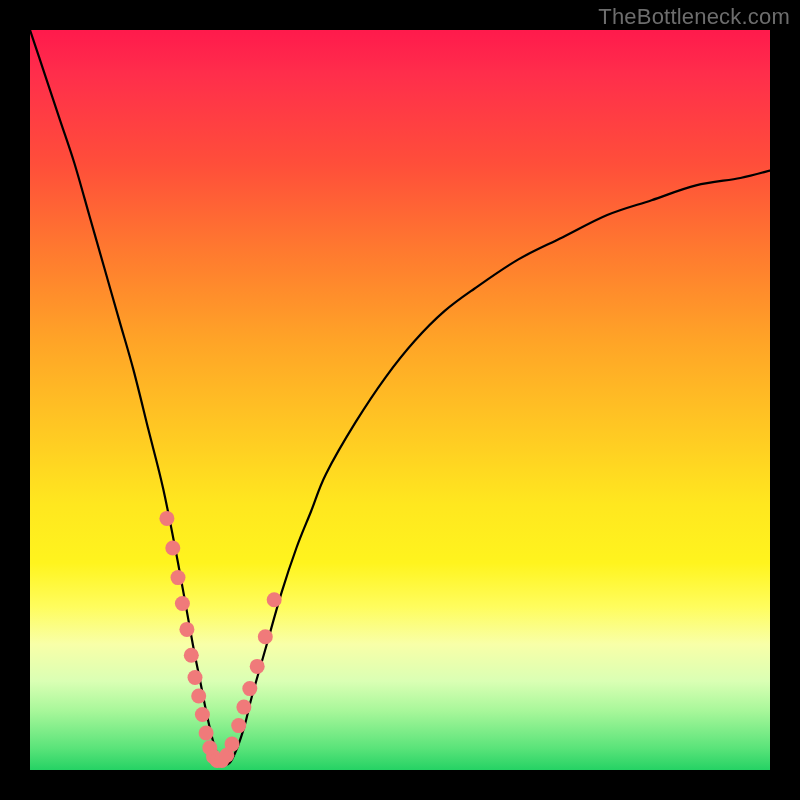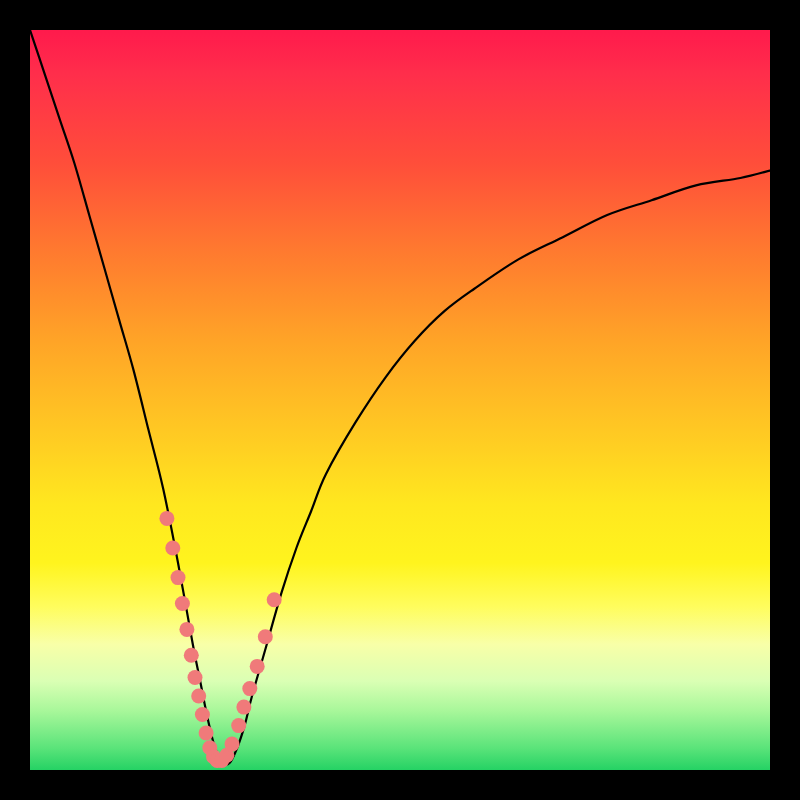--- a/index.html
+++ b/index.html
@@ -59,20 +59,21 @@
     top: 0;
     left: 0;
     width: 740px;
     height: 740px;
   }
 </style>
 </head>
 <body>
 
 <div class="frame">
+  <div class="watermark">TheBottleneck.com</div>
 
   <div class="plot">
     <svg class="curve" viewBox="0 0 740 740" preserveAspectRatio="none">
       <path id="curve-path" fill="none" stroke="#000" stroke-width="2.2" stroke-linejoin="round" stroke-linecap="round" d="M 0.0 0.0 C 2.5 7.4, 9.9 29.6, 14.8 44.4 C 19.7 59.2, 24.7 74.0, 29.6 88.8 C 34.5 103.6, 39.5 117.2, 44.4 133.2 C 49.3 149.2, 54.3 167.7, 59.2 185.0 C 64.1 202.3, 69.1 219.5, 74.0 236.8 C 78.9 254.1, 83.9 271.3, 88.8 288.6 C 93.7 305.9, 98.7 321.9, 103.6 340.4 C 108.5 358.9, 113.5 379.9, 118.4 399.6 C 123.3 419.3, 128.3 436.6, 133.2 458.8 C 138.1 481.0, 143.1 506.9, 148.0 532.8 C 152.9 558.7, 159.1 594.5, 162.8 614.2 C 166.5 633.9, 167.7 638.9, 170.2 651.2 C 172.7 663.5, 175.1 677.1, 177.6 688.2 C 180.1 699.3, 182.5 710.4, 185.0 717.8 C 187.5 725.2, 189.9 730.1, 192.4 732.6 C 194.9 735.1, 197.3 735.1, 199.8 732.6 C 202.3 730.1, 204.7 724.0, 207.2 717.8 C 209.7 711.6, 212.1 704.2, 214.6 695.6 C 217.1 687.0, 218.3 679.6, 222.0 666.0 C 225.7 652.4, 231.9 631.5, 236.8 614.2 C 241.7 596.9, 246.7 578.4, 251.6 562.4 C 256.5 546.4, 261.5 531.6, 266.4 518.0 C 271.3 504.4, 276.3 493.3, 281.2 481.0 C 286.1 468.7, 288.6 458.8, 296.0 444.0 C 303.4 429.2, 315.7 408.2, 325.6 392.2 C 335.5 376.2, 345.3 361.4, 355.2 347.8 C 365.1 334.2, 374.9 321.9, 384.8 310.8 C 394.7 299.7, 404.5 289.8, 414.4 281.2 C 424.3 272.6, 431.7 267.6, 444.0 259.0 C 456.3 250.4, 473.6 238.0, 488.4 229.4 C 503.2 220.8, 518.0 214.6, 532.8 207.2 C 547.6 199.8, 562.4 191.2, 577.2 185.0 C 592.0 178.8, 606.8 175.1, 621.6 170.2 C 636.4 165.3, 651.2 159.1, 666.0 155.4 C 680.8 151.7, 698.1 150.5, 710.4 148.0 C 722.7 145.5, 735.1 141.8, 740.0 140.6"></path>
       <g id="marker-group">
           <circle cx="136.9" cy="488.4" r="7.5" fill="#f07a7a"></circle>
           <circle cx="142.8" cy="518.0" r="7.5" fill="#f07a7a"></circle>
           <circle cx="148.0" cy="547.6" r="7.5" fill="#f07a7a"></circle>
           <circle cx="152.4" cy="573.5" r="7.5" fill="#f07a7a"></circle>
           <circle cx="156.9" cy="599.4" r="7.5" fill="#f07a7a"></circle>

